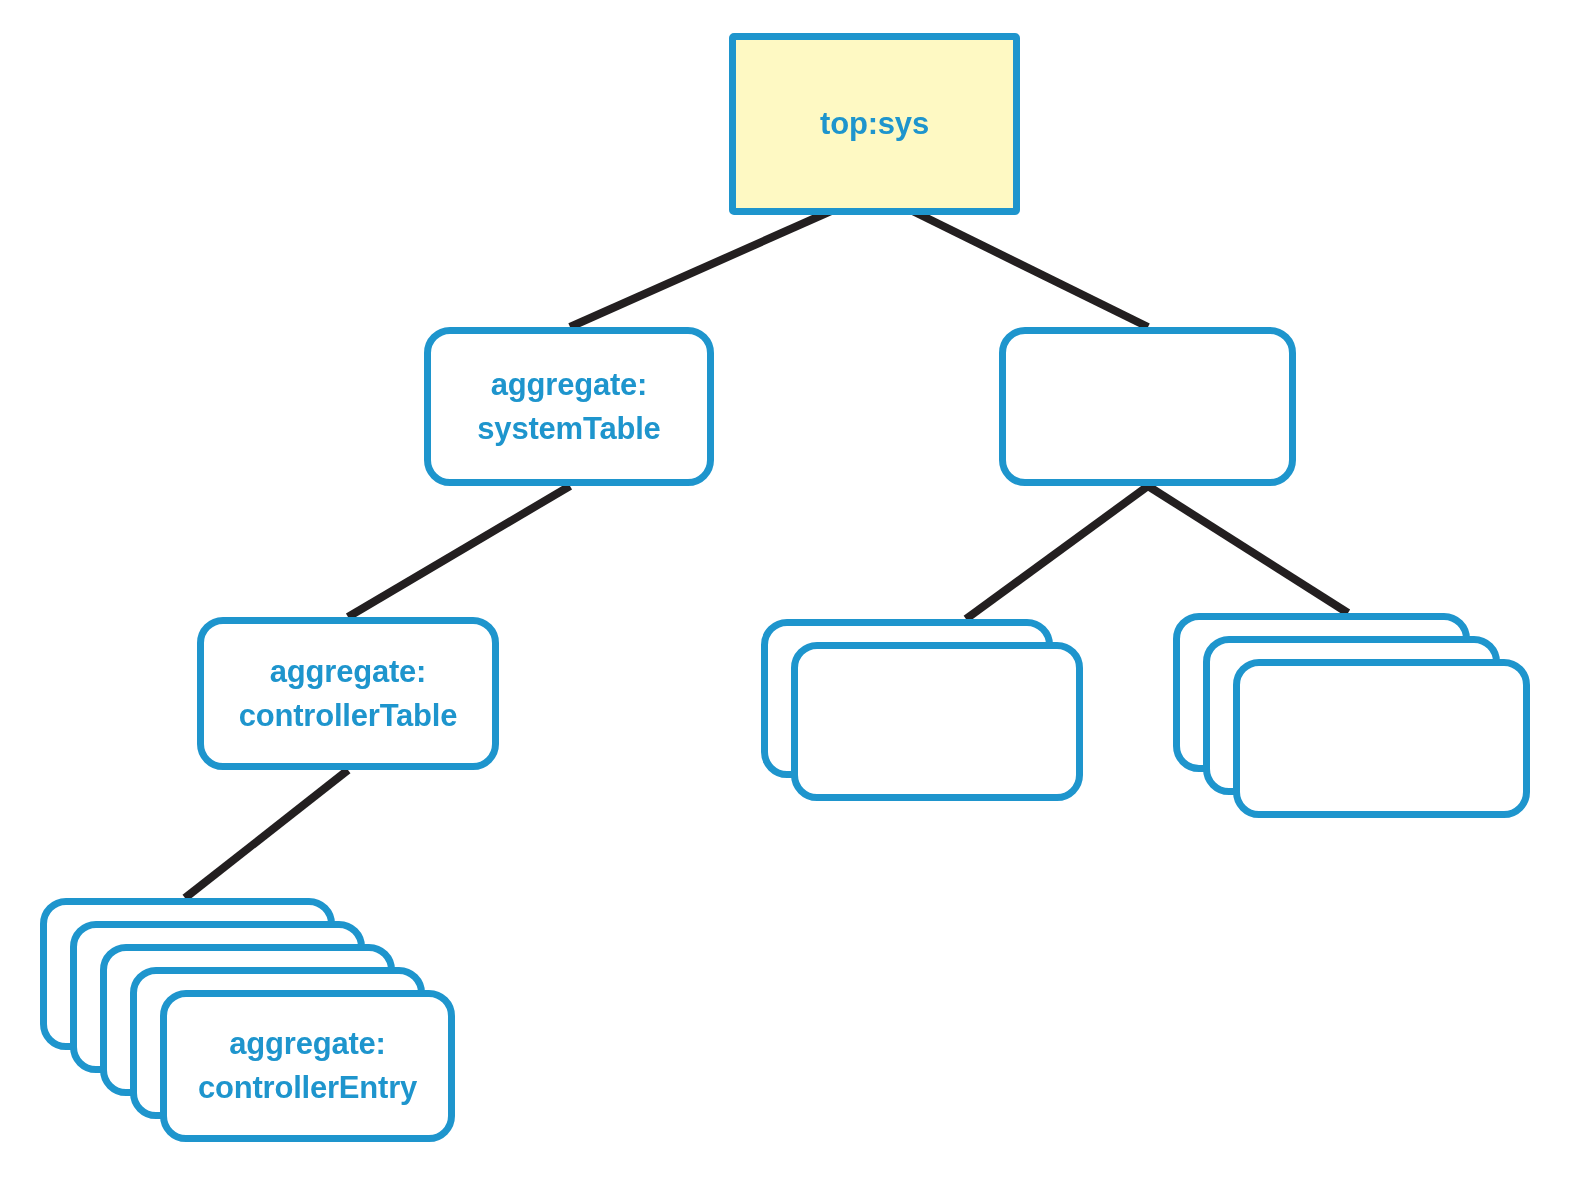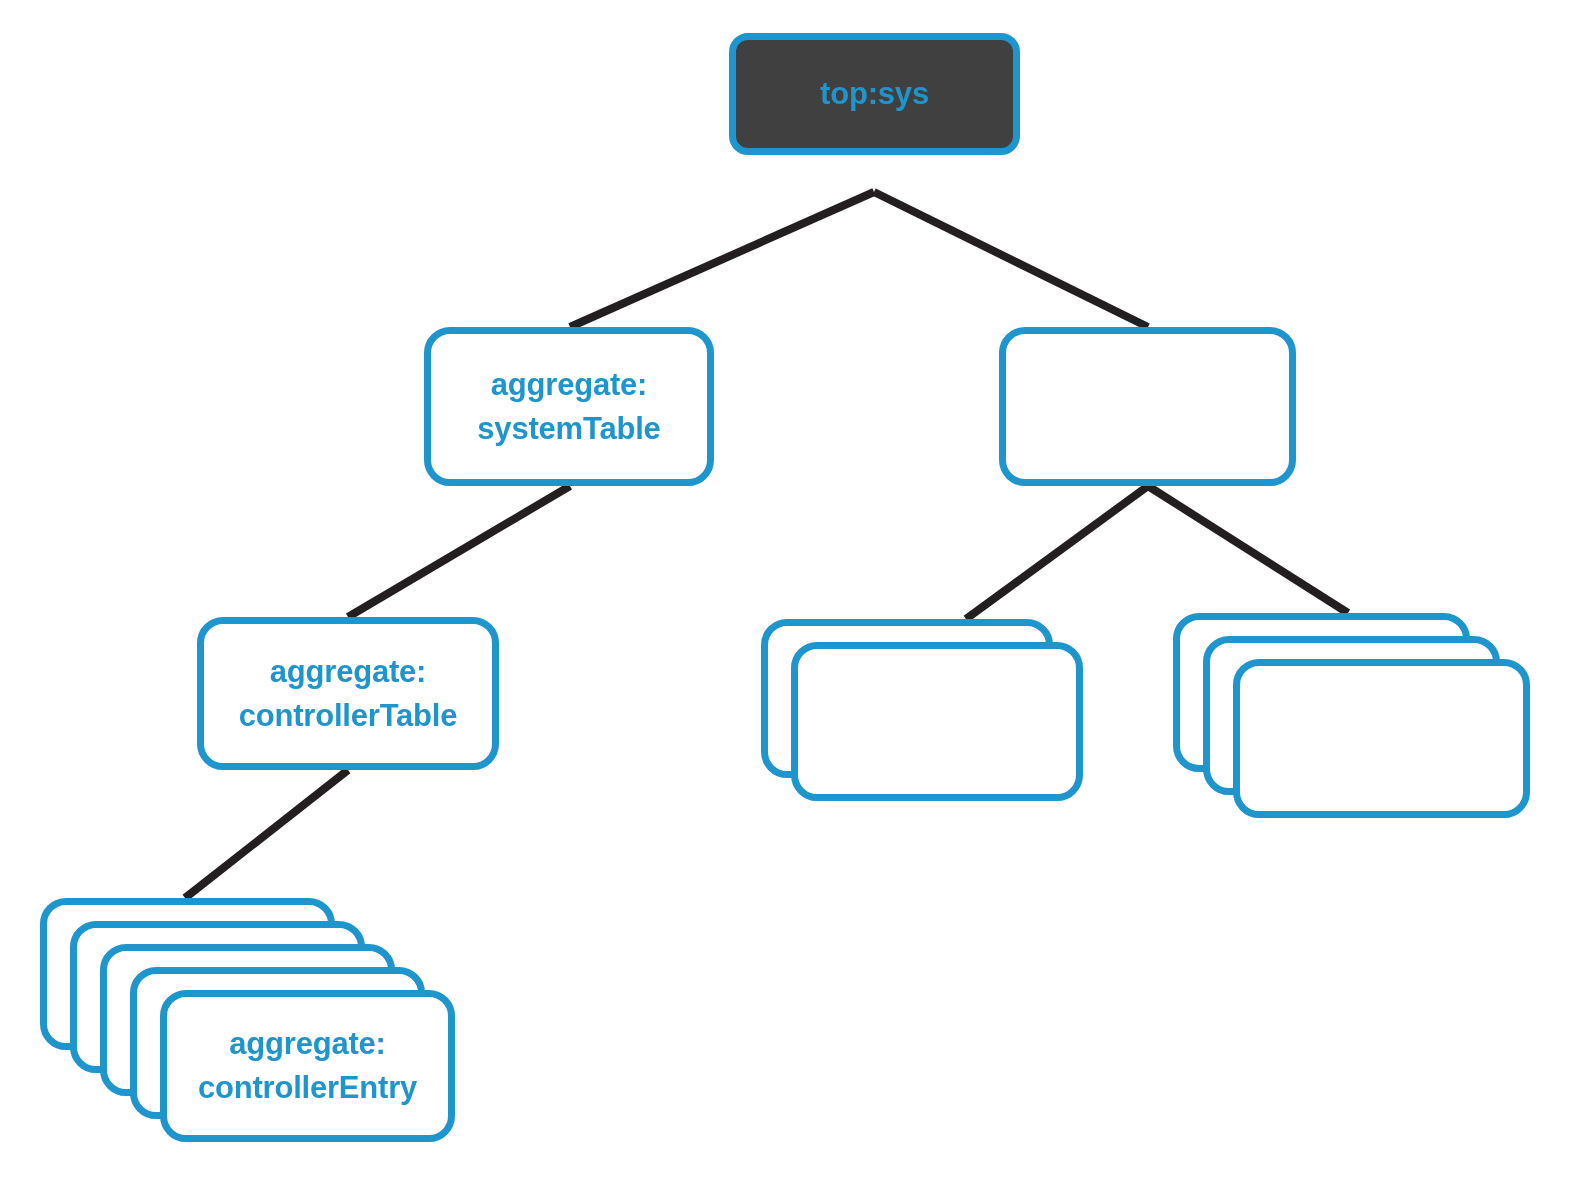--- a/index.html
+++ b/index.html
@@ -58,21 +58,21 @@
   <svg id="edges" viewBox="0 0 1588 1200" width="1588" height="1200">
       <line x1="874" y1="192" x2="570" y2="327" stroke="#231f20" stroke-width="8" stroke-linecap="butt"></line>
       <line x1="874" y1="192" x2="1148" y2="327" stroke="#231f20" stroke-width="8" stroke-linecap="butt"></line>
       <line x1="570" y1="486" x2="348" y2="617" stroke="#231f20" stroke-width="8" stroke-linecap="butt"></line>
       <line x1="1148" y1="486" x2="966" y2="619" stroke="#231f20" stroke-width="8" stroke-linecap="butt"></line>
       <line x1="1148" y1="486" x2="1348" y2="613" stroke="#231f20" stroke-width="8" stroke-linecap="butt"></line>
       <line x1="348" y1="770" x2="185" y2="898" stroke="#231f20" stroke-width="8" stroke-linecap="butt"></line>
     </svg>
   <div id="nodes-layer">
       <div class="stack" style="left: 729px; top: 33px; width: 291px; height: 159px;">
-        <div class="node" style="left: 0px; top: 0px; width: 291px; height: 122px; border-width: 7px; border-color: rgb(30, 149, 205); border-radius: 19px; background: #404040; z-index: 10;">
+        <div class="node" style="left: 0px; top: 0px; width: 291px; height: 182px; border-width: 7px; border-color: rgb(30, 149, 205); border-radius: 5px; background: #fef9c3; z-index: 10;">
           <span class="node-label" style="color: rgb(30, 149, 205);">top:sys</span>
         </div>
       </div>
       <div class="stack" style="left: 424px; top: 327px; width: 290px; height: 159px;">
         <div class="node" style="left: 0px; top: 0px; width: 290px; height: 159px; border-width: 7px; border-color: rgb(30, 149, 205); border-radius: 26px; background: rgb(255, 255, 255); z-index: 10;">
           <span class="node-label" style="color: rgb(30, 149, 205);">aggregate:
 systemTable</span>
         </div>
       </div>
       <div class="stack" style="left: 999px; top: 327px; width: 297px; height: 159px;">

